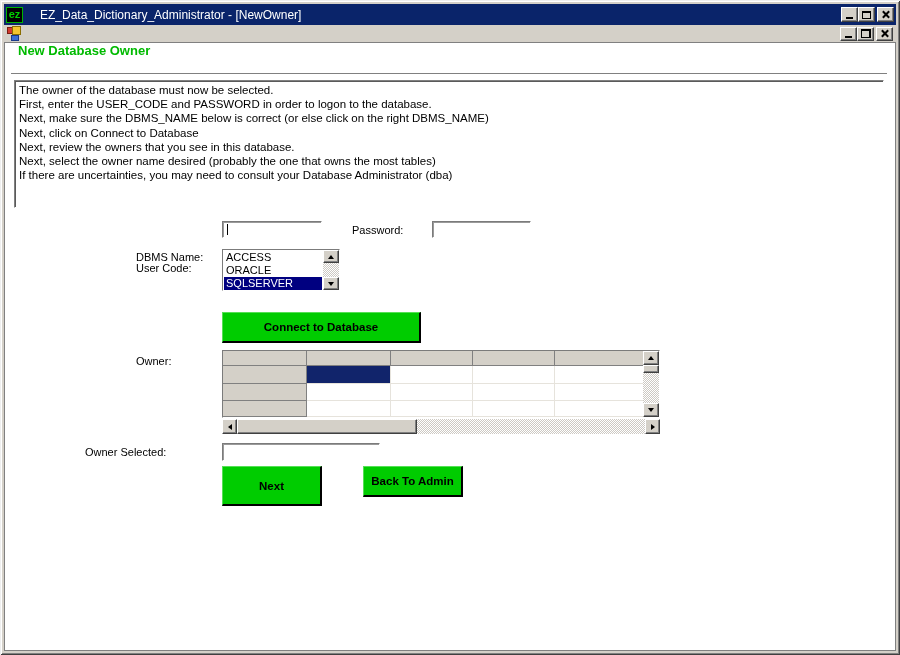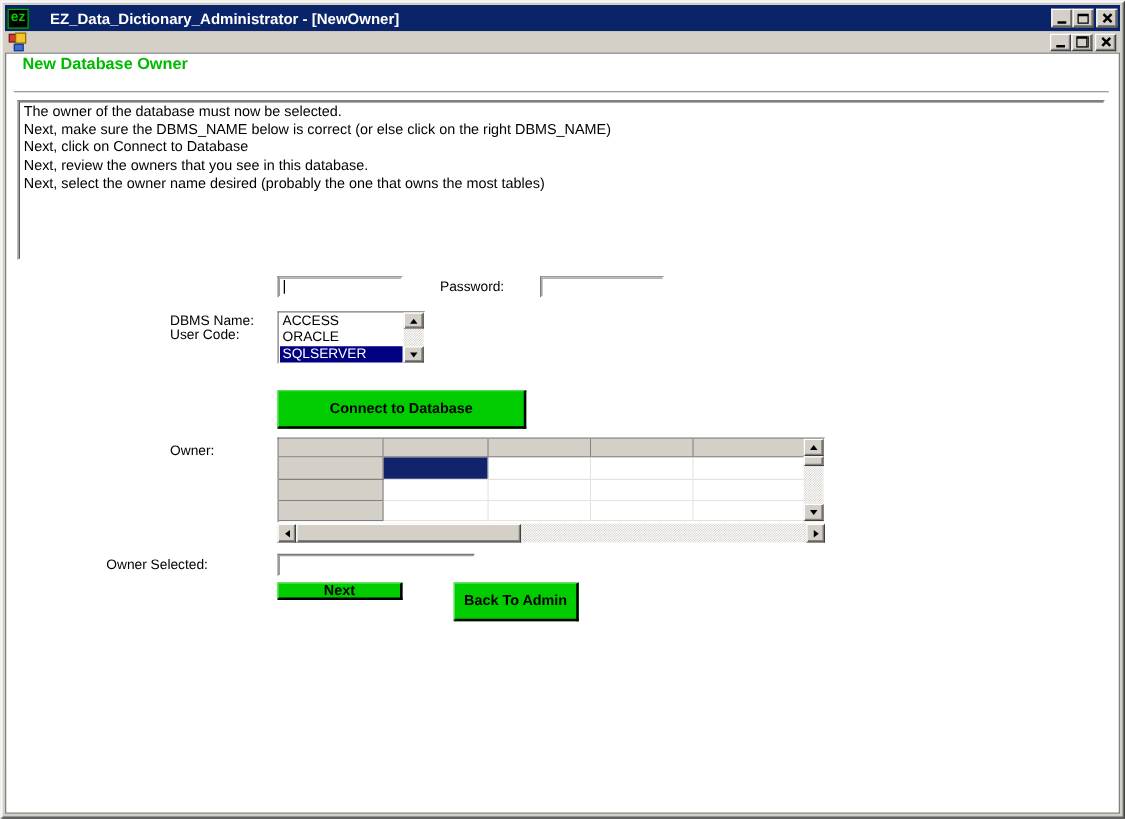--- a/index.html
+++ b/index.html
@@ -20,21 +20,21 @@
   
   .titlebar{
     position:absolute;left:4px;right:4px;top:4px;height:21px;
     background:var(--title-bar);display:flex;align-items:center;padding:0 2px;gap:14px;
   }
   .ezicon{
     width:17px;height:16px;background:#000;border:1px solid #00B400;
     color:#00CC00;font-weight:bold;font-size:11px;line-height:13px;
     text-align:center;display:inline-block;flex:0 0 auto;
   }
-  .wintitle{color:#fff;font-weight:bold;font-size:12px;margin-left:3px;white-space:nowrap;flex:1 1 auto;overflow:hidden;}
+  .wintitle{color:#fff;font-weight:normal;font-size:12px;margin-left:3px;white-space:nowrap;flex:1 1 auto;overflow:hidden;}
   .btnrow{display:flex;align-items:center;gap:0;flex:0 0 auto;}
   .wbtn{
     width:17px;height:15px;background:var(--chrome);
     border:1px solid;border-color:#fff #404040 #404040 #fff;
     box-shadow:inset -1px -1px 0 #808080;
     display:inline-flex;align-items:center;justify-content:center;position:relative;
   }
   .wbtn.gap{margin-left:2px;}
   .g-min{width:7px;height:2px;background:#000;margin-top:7px;}
   .g-max{width:9px;height:8px;border:1px solid #000;border-top-width:2px;}
@@ -170,24 +170,26 @@
     </span>
   </div>
 
   <div class="content">
 
     <div class="heading">New Database Owner</div>
     <div class="divider"></div>
 
     <div class="instructions">
       <div>The owner of the database must now be selected.</div>
+      <div>First, enter the USER_CODE and PASSWORD in order to logon to the database.</div>
       <div>Next, make sure the DBMS_NAME below is correct (or else click on the right DBMS_NAME)</div>
       <div>Next, click on Connect to Database</div>
       <div>Next, review the owners that you see in this database.</div>
       <div>Next, select the owner name desired (probably the one that owns the most tables)</div>
+      <div>If there are uncertainties, you may need to consult your Database Administrator (dba)</div>
     </div>
 
     <span class="lbl" style="left:131px;top:179px;margin-top:40px;">User Code:</span>
     <span class="tbox" style="left:217px;top:178px;width:100px;height:17px;">
       <input value="" style="">
       <span class="caret"></span>
     </span>
 
     <span class="lbl" style="left:347px;top:181px;">Password:</span>
     <span class="tbox" style="left:427px;top:178px;width:99px;height:17px;">
@@ -264,17 +266,17 @@
       <span class="sbtn" style="width:15px;">
           <span class="tri-right"></span>
         </span>
     </div>
 
     <span class="lbl" style="left:80px;top:403px;">Owner Selected:</span>
     <span class="tbox" style="left:217px;top:400px;width:158px;height:18px;">
       <input value="" style="">
     </span>
 
-    <div class="greenbtn" style="left:217px;top:423px;width:100px;height:14px;">Next</div>
+    <div class="greenbtn" style="left:217px;top:423px;width:100px;height:40px;">Next</div>
     <div class="greenbtn" style="left:358px;top:423px;width:100px;height:31px;">Back To Admin</div>
 
   </div>
 </div>
 
 </body></html>

